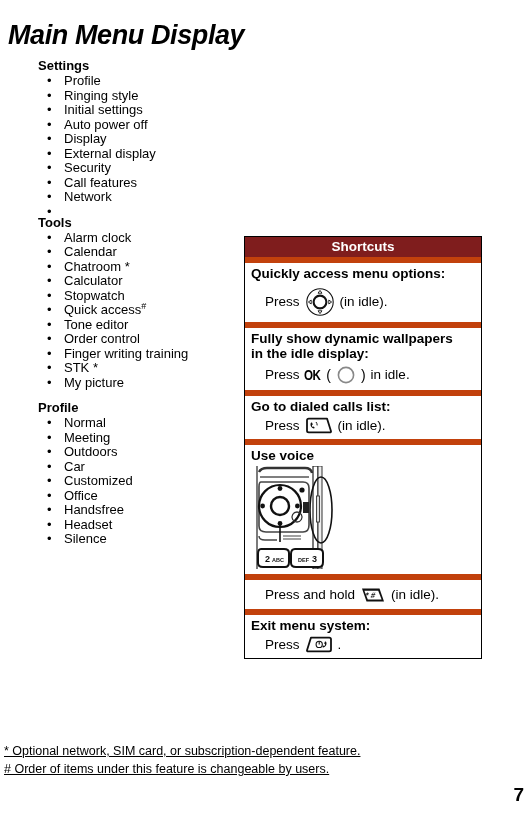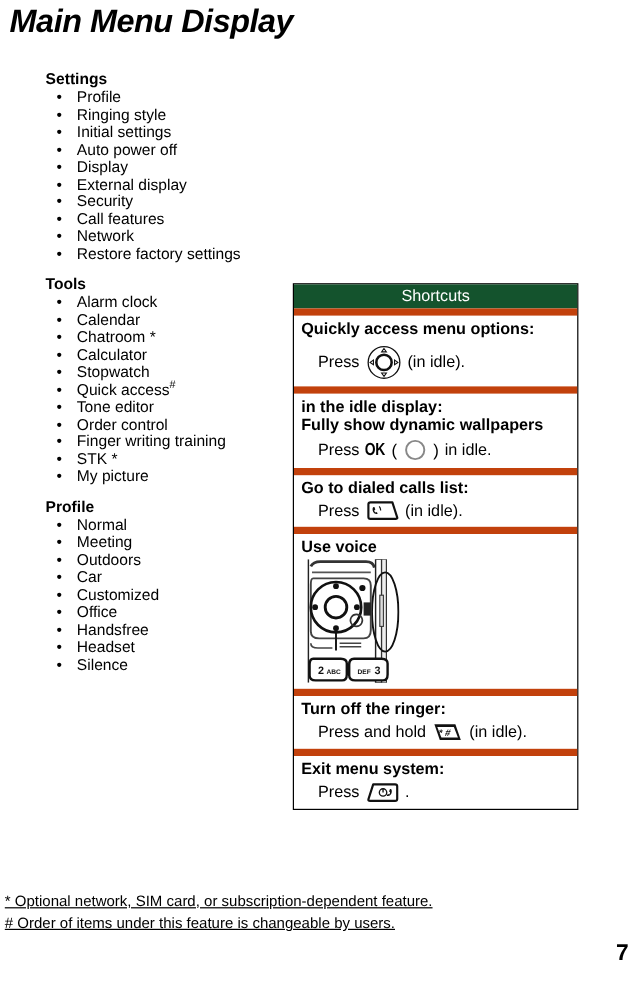--- a/index.html
+++ b/index.html
@@ -13,21 +13,21 @@
     position: relative;
     font-family: "Liberation Sans", sans-serif;
     color: #000000;
     overflow: hidden;
   }
 
   
   #page-title {
     position: absolute;
     left: 8px;
-    top: 3px;
+    top: 20px;
     font-size: 27px;
     font-weight: bold;
     font-style: italic;
     letter-spacing: -0.4px;
     white-space: nowrap;
   }
 
   
   #left-col {
     position: absolute;
@@ -71,25 +71,25 @@
   #shortcuts {
     position: absolute;
     left: 244px;
     top: 236px;
     width: 238px;
     border: 1px solid #000;
     box-sizing: border-box;
     background: #fff;
   }
   #shortcuts-header {
-    background: #14532d;
+    background: #7f1d1d;
     color: #fff;
     text-align: center;
     font-size: 13.5px;
-    font-weight: normal;
+    font-weight: bold;
     line-height: 20px;
     height: 20px;
   }
   .srow {
     border-top: 6px solid #c2410c;
     padding: 3px 6px 5px 6px;
     box-sizing: border-box;
   }
   .srow:first-of-type { border-top: none; }
   .srow-title {
@@ -181,21 +181,21 @@
     <ul class="bullets">
       <li><span class="bullet-dot">•</span><span>Profile</span></li>
       <li><span class="bullet-dot">•</span><span>Ringing style</span></li>
       <li><span class="bullet-dot">•</span><span>Initial settings</span></li>
       <li><span class="bullet-dot">•</span><span>Auto power off</span></li>
       <li><span class="bullet-dot">•</span><span>Display</span></li>
       <li><span class="bullet-dot">•</span><span>External display</span></li>
       <li><span class="bullet-dot">•</span><span>Security</span></li>
       <li><span class="bullet-dot">•</span><span>Call features</span></li>
       <li><span class="bullet-dot">•</span><span>Network</span></li>
-      <li><span class="bullet-dot">•</span><span>Restore factory settings</span></li>
+      <li><span class="bullet-dot">•</span></li>
     </ul>
   </div>
 
   <div class="group">
     <div class="group-heading">Tools</div>
     <ul class="bullets">
       <li><span class="bullet-dot">•</span><span>Alarm clock</span></li>
       <li><span class="bullet-dot">•</span><span>Calendar</span></li>
       <li><span class="bullet-dot">•</span><span>Chatroom *</span></li>
       <li><span class="bullet-dot">•</span><span>Calculator</span></li>
@@ -242,22 +242,22 @@
           <polygon points="15,26.6 17,23.8 13,23.8" fill="none" stroke="#111" stroke-width="0.9"></polygon>
           <polygon points="3.4,15 6.2,13 6.2,17" fill="none" stroke="#111" stroke-width="0.9"></polygon>
           <polygon points="26.6,15 23.8,13 23.8,17" fill="none" stroke="#111" stroke-width="0.9"></polygon>
         </svg>
       </span>
       <span>(in idle).</span>
     </div>
   </div>
 
   <div class="srow">
+    <div class="srow-title">Fully show dynamic wallpapers</div>
     <div class="srow-title">in the idle display:</div>
-    <div class="srow-title">Fully show dynamic wallpapers</div>
     <div class="srow-body">
       <span>Press</span>
       <span class="ok-text">OK</span>
       <span class="paren">(</span>
       <span class="inline-ico">
         <svg width="20" height="20" viewBox="0 0 20 20">
           <circle cx="10" cy="10" r="7.6" fill="#fff" stroke="#888" stroke-width="1.6"></circle>
         </svg>
       </span>
       <span class="paren">)</span>
@@ -321,21 +321,20 @@
           <text x="12" y="96" font-family="Liberation Sans, sans-serif" font-size="9" font-weight="bold" fill="#111">2</text>
           <text x="19" y="96" font-family="Liberation Sans, sans-serif" font-size="5.5" font-weight="bold" fill="#111">ABC</text>
           <text x="45" y="96" font-family="Liberation Sans, sans-serif" font-size="5.5" font-weight="bold" fill="#111">DEF</text>
           <text x="59" y="96" font-family="Liberation Sans, sans-serif" font-size="9" font-weight="bold" fill="#111">3</text>
         </svg>
       </div>
     </div>
   </div>
 
   <div class="srow">
-    <div class="srow-title">Turn off the ringer:</div>
     <div class="srow-body">
       <span>Press and hold</span>
       <span class="inline-ico">
         <svg width="26" height="18" viewBox="0 0 26 18">
           <path d="M2,2.6 L19.5,2.6 L24,15.6 L6.5,15.6 Z" fill="#111"></path>
           <path d="M4.4,4.8 L18.2,4.8 L21.6,13.6 L7.8,13.6 Z" fill="#fff"></path>
           <text x="7.5" y="12.2" font-family="Liberation Sans, sans-serif" font-size="8" font-weight="bold" fill="#111" transform="skewX(-12)">*</text>
           <text x="13" y="12.4" font-family="Liberation Sans, sans-serif" font-size="8" font-weight="bold" fill="#111" transform="skewX(-12)">#</text>
         </svg>
       </span>

